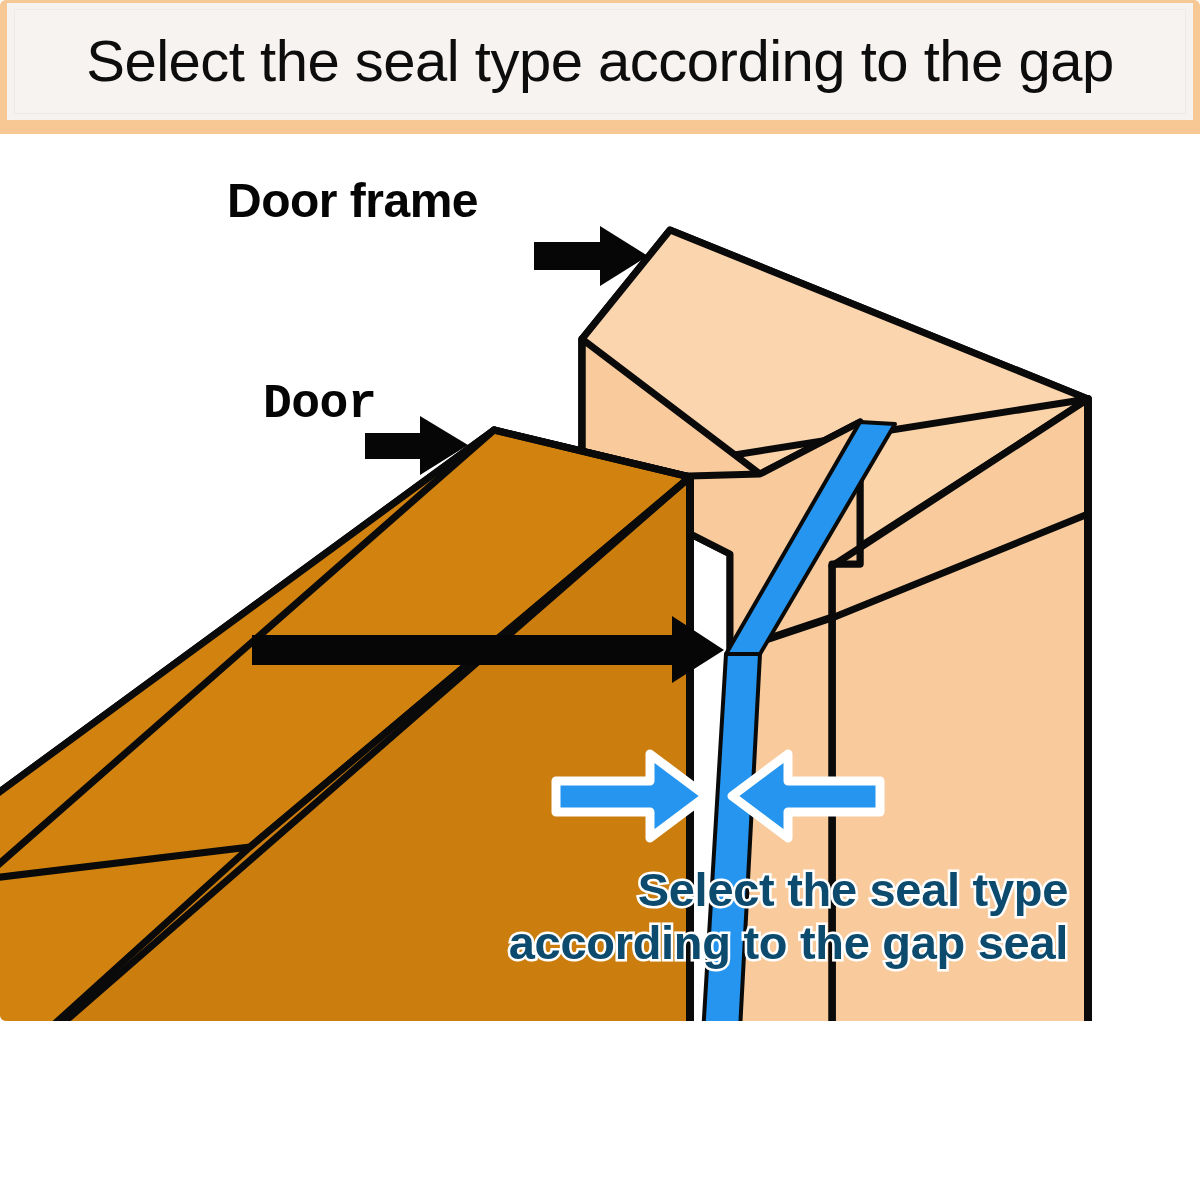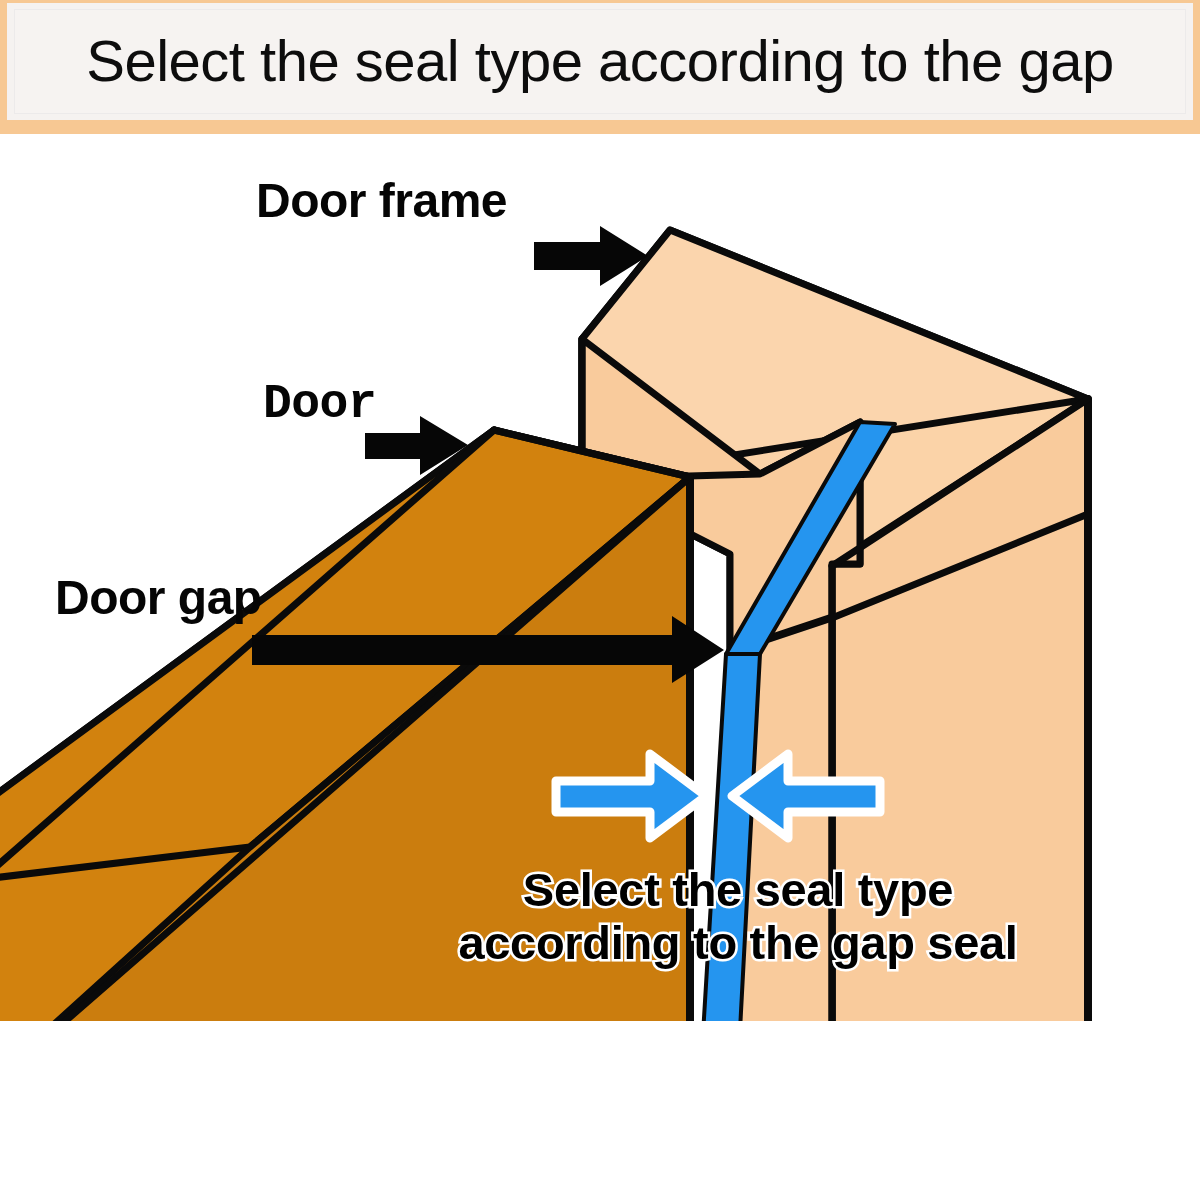--- a/index.html
+++ b/index.html
@@ -8,20 +8,21 @@
     padding: 0;
     background: #ffffff;
   }
   #page {
     position: relative;
     width: 1200px;
     height: 1021px;
     background: #ffffff;
     overflow: hidden;
     font-family: "Liberation Sans", sans-serif;
+    border-radius: 6px;
   }
 
   
   #header-banner {
     position: absolute;
     left: 0;
     top: 0;
     width: 1200px;
     height: 134px;
     box-sizing: border-box;
@@ -75,36 +76,36 @@
   
   .diagram-label {
     position: absolute;
     font-family: "Liberation Sans", sans-serif;
     font-size: 48px;
     font-weight: 700;
     color: #050505;
     white-space: nowrap;
     letter-spacing: -0.5px;
   }
-  #label-door-frame { left: 256px; top: 39px; }
+  #label-door-frame { left: 227px; top: 39px; }
   #label-door       { left: 263px; top: 243px; font-family: Liberation Mono, monospace; }
   #label-door-gap   { left: 55px;  top: 436px; }
 
   
   #seal-callout {
     position: absolute;
     left: 408px;
     top: 730px;
     width: 660px;
-    text-align: center;
+    text-align: right;
     font-family: "Liberation Sans", sans-serif;
     font-size: 47px;
     font-weight: 700;
     line-height: 1.12;
-    color: #000000;
+    color: #0c4a6e;
     letter-spacing: -0.3px;
     -webkit-text-stroke: 5px #ffffff;
     paint-order: stroke fill;
     white-space: nowrap;
   }
   #seal-callout .cl-line { display: block; }
 </style>
 </head>
 <body>
 
@@ -196,21 +197,20 @@
           <polygon points="880,647 788,647 788,620 732,662 788,704 788,678 880,678" fill="#2595ef" stroke="#ffffff" stroke-width="9" stroke-linejoin="round"></polygon>
         </g>
 
       </g>
     </svg>
 
     <div class="diagram-label" id="label-door-frame">Door frame</div>
 
     <div class="diagram-label" id="label-door">Door</div>
 
-    <div class="diagram-label" id="label-door-gap">Door gap</div>
 
     <div id="seal-callout">
       <span class="cl-line">Select the seal type</span>
       <span class="cl-line">according to the gap seal</span>
     </div>
 
   </div>
 </div>
 
 </body></html>

